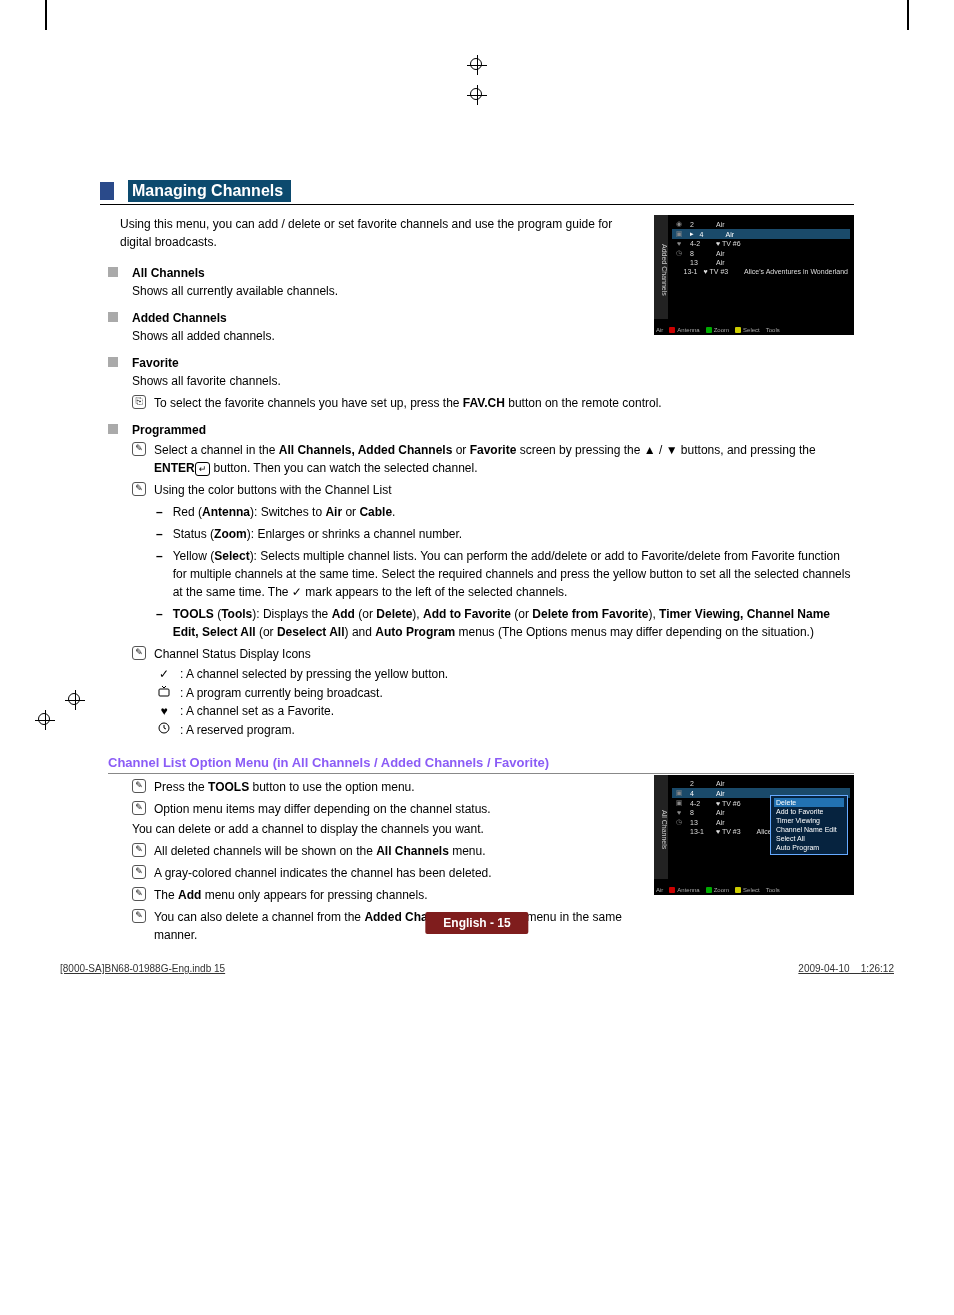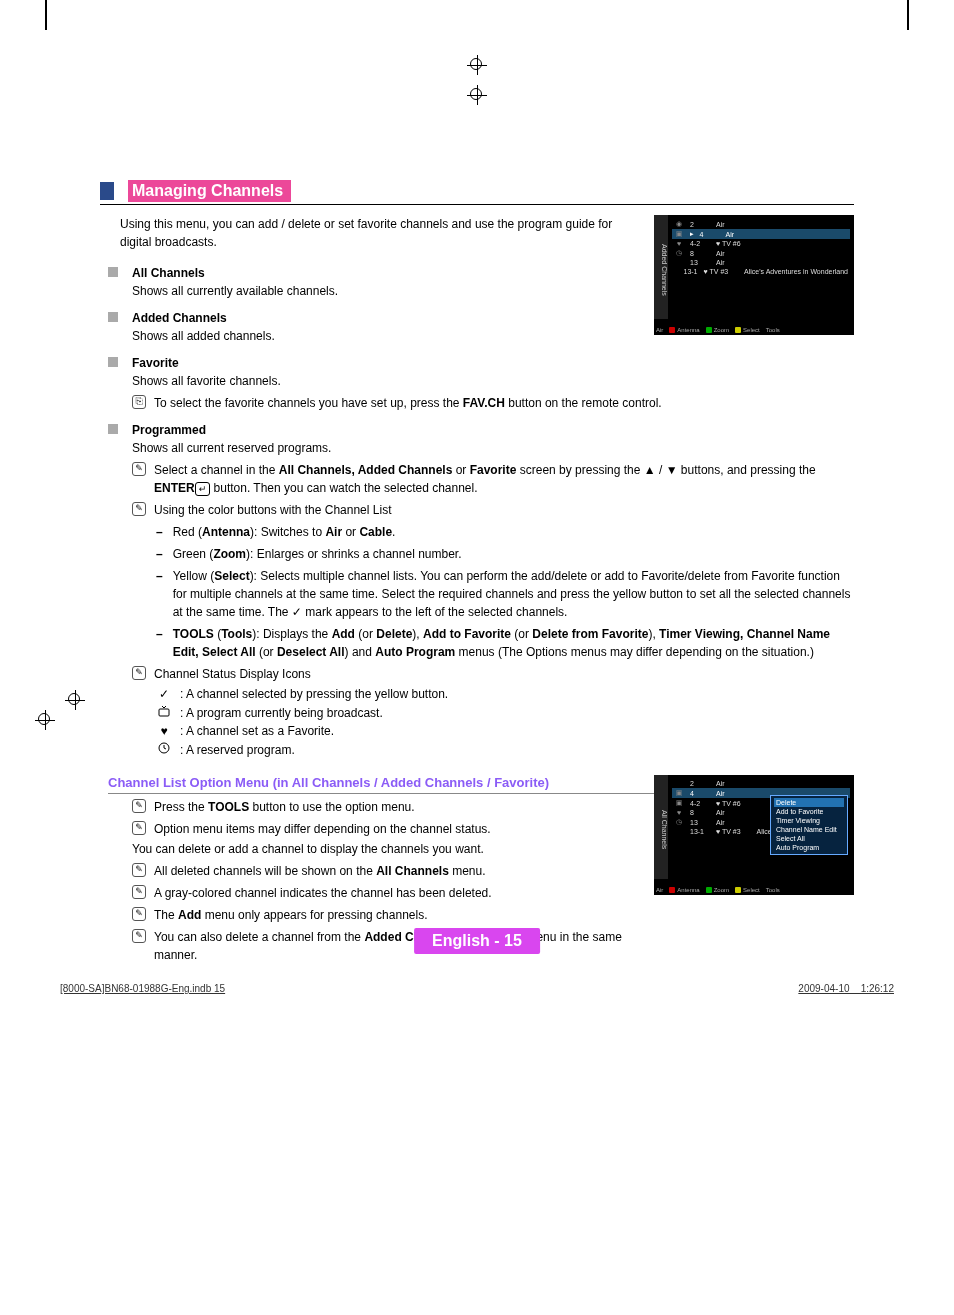--- a/index.html
+++ b/index.html
@@ -20,21 +20,21 @@
   .reg-mark-right { position: absolute; top: 630px; right: 15px; }
   .reg-mark-bottom { position: absolute; bottom: 15px; left: 50%; transform: translateX(-50%); }
   .reg-mark { width: 20px; height: 20px; position: relative; }
   .reg-mark::before, .reg-mark::after { content: ""; position: absolute; background: #000; }
   .reg-mark::before { width: 20px; height: 1px; top: 10px; left: 0; }
   .reg-mark::after { width: 1px; height: 20px; left: 10px; top: 0; }
   .reg-circle { position: absolute; width: 12px; height: 12px; border: 1px solid #000; border-radius: 50%; top: 3px; left: 3px; }
   .content { padding: 60px 50px 0 50px; position: relative; }
   .section-title-wrap { display: flex; align-items: center; margin-bottom: 10px; border-bottom: 1px solid #000; padding-bottom: 2px; }
   .blue-bar { width: 14px; height: 18px; background: #2a4a8a; margin-right: 14px; }
-  .section-title { background: #ec4899; color: #fff; font-size: 16px; font-weight: bold; padding: 2px 8px 2px 4px; }
+  .section-title { background: #0c4a6e; color: #fff; font-size: 16px; font-weight: bold; padding: 2px 8px 2px 4px; }
   .intro { margin-left: 20px; margin-bottom: 14px; line-height: 1.5; max-width: 520px; }
   .h3-wrap { display: flex; align-items: baseline; margin-left: 8px; margin-top: 10px; }
   .square { display: inline-block; width: 10px; height: 10px; background: #aaa; margin-right: 14px; margin-top: 2px; }
   .h3 { font-weight: bold; font-size: 12px; }
   .body-text { margin-left: 32px; margin-top: 2px; line-height: 1.5; }
   .note-line { display: flex; margin-left: 32px; margin-top: 4px; line-height: 1.5; }
   .note-icon { display: inline-flex; align-items: center; justify-content: center; width: 14px; height: 14px; border: 1px solid #555; border-radius: 3px; font-size: 9px; margin-right: 8px; flex-shrink: 0; margin-top: 1px; }
   .remote-icon { display: inline-flex; align-items: center; justify-content: center; width: 14px; height: 14px; border: 1px solid #555; border-radius: 3px; font-size: 9px; margin-right: 8px; flex-shrink: 0; margin-top: 1px; }
   .sub-list { margin-left: 56px; margin-top: 4px; }
   .dash-item { display: flex; margin-bottom: 4px; line-height: 1.5; }
@@ -54,21 +54,21 @@
   .tv-row { display: flex; align-items: center; padding: 1px 2px; gap: 6px; font-size: 7px; white-space: nowrap; overflow: hidden; }
   .tv-row.sel { background: #1a4a6a; color: #fff; }
   .tv-icon-l { width: 10px; text-align: center; color: #888; }
   .tv-num { width: 20px; }
   .tv-bottom { position: absolute; bottom: 2px; left: 2px; right: 2px; font-size: 6px; color: #aaa; display: flex; gap: 6px; }
   .tv-bottom span.dot { width: 6px; height: 6px; border-radius: 1px; display: inline-block; margin-right: 2px; vertical-align: middle; }
   .tools-popup { position: absolute; right: 6px; top: 20px; width: 78px; background: #06233f; border: 1px solid #6af; font-size: 7px; color: #fff; padding: 2px 3px; }
   .tools-popup .sel { background: #2272b2; display: block; padding: 1px 2px; }
   .tools-popup div { padding: 1px 2px; }
 
-  .page-footer { position: absolute; bottom: 70px; left: 50%; transform: translateX(-50%); background: #d946ef; color: #fff; padding: 4px 18px; border-radius: 2px; font-size: 16px; font-weight: bold; }
+  .page-footer { position: absolute; bottom: 70px; left: 50%; transform: translateX(-50%); background: #7f1d1d; color: #fff; padding: 4px 18px; border-radius: 2px; font-size: 12px; font-weight: bold; }
   .print-footer { position: absolute; bottom: 30px; left: 60px; right: 60px; display: flex; justify-content: space-between; font-size: 10px; color: #333; text-decoration: underline; }
   .right-body { position: relative; }
 </style>
 </head>
 <body>
 
 <div class="crop-top"></div>
 <div class="crop-top-r"></div>
 <div class="reg-mark reg-mark-top">
     <div class="reg-circle"></div>
@@ -153,39 +153,38 @@
     <p class="body-text">Shows all favorite channels.</p>
     <div class="note-line">
       <span class="remote-icon">⎘</span>
       <div><span>To select the favorite channels you have set up, press the </span><span class="bold">FAV.CH</span><span> button on the remote control.</span></div>
     </div>
 
     <div class="h3-wrap">
         <span class="square"></span>
         <span class="h3">Programmed</span>
       </div>
-    <p class="body-text">Shows all current reserved programs.</p>
 
     <div class="note-line">
       <span class="note-icon">✎</span>
       <div><span>Select a channel in the </span><span class="bold">All Channels, Added Channels</span><span> or </span><span class="bold">Favorite</span><span> screen by pressing the ▲ / ▼ buttons, and pressing the </span><span class="bold">ENTER</span><span class="enter-icon">↵</span><span> button. Then you can watch the selected channel.</span></div>
     </div>
 
     <div class="note-line">
       <span class="note-icon">✎</span>
       <div>Using the color buttons with the Channel List</div>
     </div>
     <div class="sub-list">
       <div class="dash-item">
           <span class="dash">–</span>
           <div><span>Red (</span><span class="bold">Antenna</span><span>): Switches to </span><span class="bold">Air</span><span> or </span><span class="bold">Cable</span><span>.</span></div>
         </div>
       <div class="dash-item">
           <span class="dash">–</span>
-          <div><span>Green (</span><span class="bold">Zoom</span><span>): Enlarges or shrinks a channel number.</span></div>
+          <div><span>Status (</span><span class="bold">Zoom</span><span>): Enlarges or shrinks a channel number.</span></div>
         </div>
       <div class="dash-item">
           <span class="dash">–</span>
           <div><span>Yellow (</span><span class="bold">Select</span><span>): Selects multiple channel lists. You can perform the add/delete or add to Favorite/delete from Favorite function for multiple channels at the same time. Select the required channels and press the yellow button to set all the selected channels at the same time. The   ✓   mark appears to the left of the selected channels.</span></div>
         </div>
       <div class="dash-item">
           <span class="dash">–</span>
           <div><span class="bold">TOOLS</span><span> (</span><span class="bold">Tools</span><span>): Displays the </span><span class="bold">Add</span><span> (or </span><span class="bold">Delete</span><span>), </span><span class="bold">Add to Favorite</span><span> (or </span><span class="bold">Delete from Favorite</span><span>), </span><span class="bold">Timer Viewing, Channel Name Edit, Select All</span><span> (or </span><span class="bold">Deselect All</span><span>) and </span><span class="bold">Auto Program</span><span> menus (The Options menus may differ depending on the situation.)</span></div>
         </div>
     </div>

